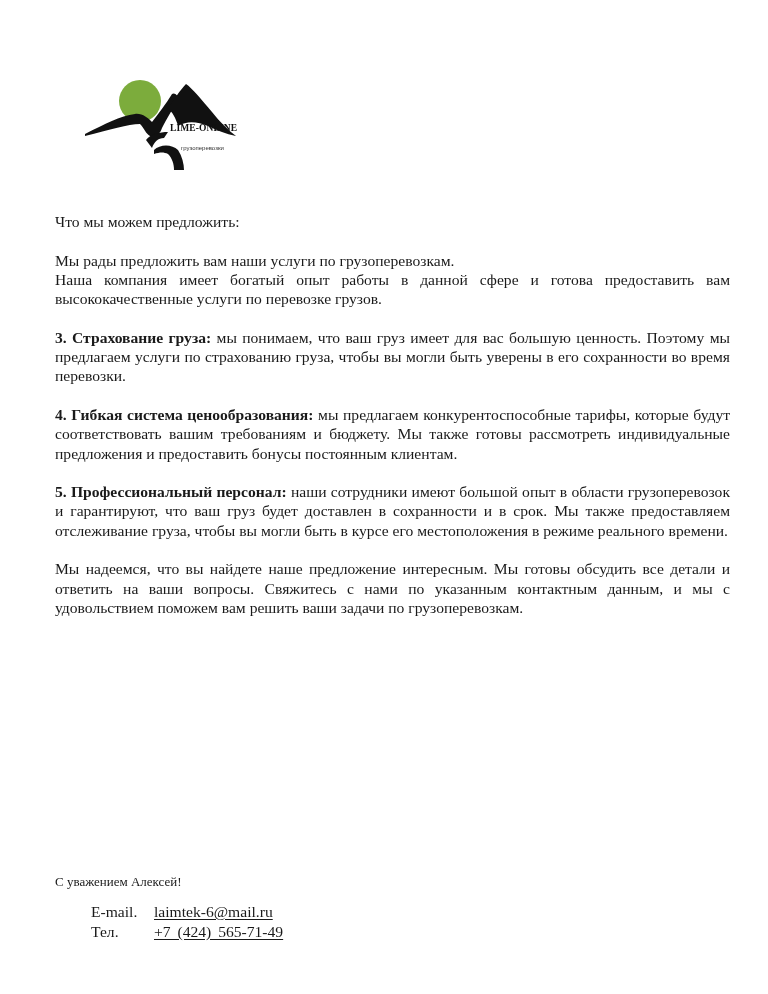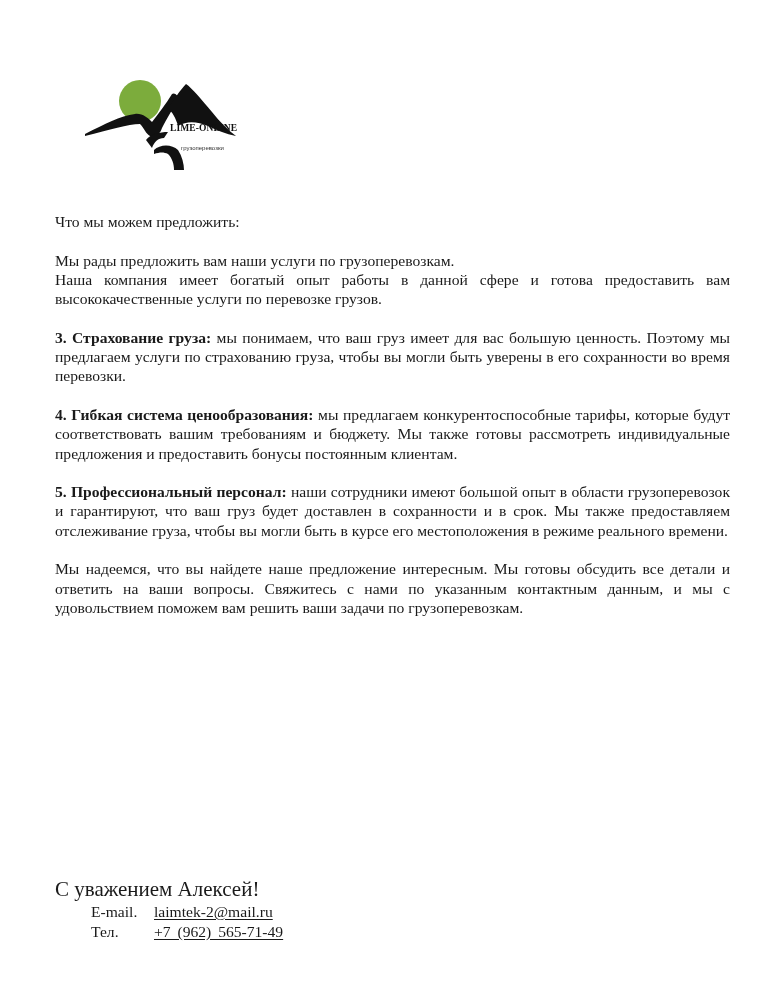--- a/index.html
+++ b/index.html
@@ -61,23 +61,22 @@
     .intro-first {
       display: block;
       text-align: right;
       padding-right: 2px;
     }
     .content b { font-weight: bold; }
     .signature {
       position: absolute;
       left: 55px;
       top: 872px;
-      font-size: 21px;
+      font-size: 13px;
       line-height: 19px;
-      margin-top: 8px;
     }
     .contacts {
       position: absolute;
       left: 55px;
       top: 902px;
       font-size: 15.6px;
       line-height: 19.5px;
     }
     .contact-row { display: flex; }
     .contact-label { width: 63px; display: inline-block; margin-left: 36px; }
@@ -132,19 +131,19 @@
   </p>
 
   <p class="last-left">Мы надеемся, что вы найдете наше предложение интересным. Мы готовы обсудить все детали и ответить на ваши вопросы. Свяжитесь с нами по указанным контактным данным, и мы с удовольствием поможем вам решить ваши задачи по грузоперевозкам.</p>
 </div>
 
 <div class="signature">С уважением Алексей!</div>
 
 <div class="contacts">
   <div class="contact-row">
     <span class="contact-label">E-mail.</span>
-    <a class="contact-value">laimtek-2@mail.ru</a>
+    <a class="contact-value">laimtek-6@mail.ru</a>
   </div>
   <div class="contact-row">
     <span class="contact-label">Тел.</span>
-    <a class="contact-value phone-value">+7 (962) 565-71-49</a>
+    <a class="contact-value phone-value">+7 (424) 565-71-49</a>
   </div>
 </div>
 
 </body></html>

